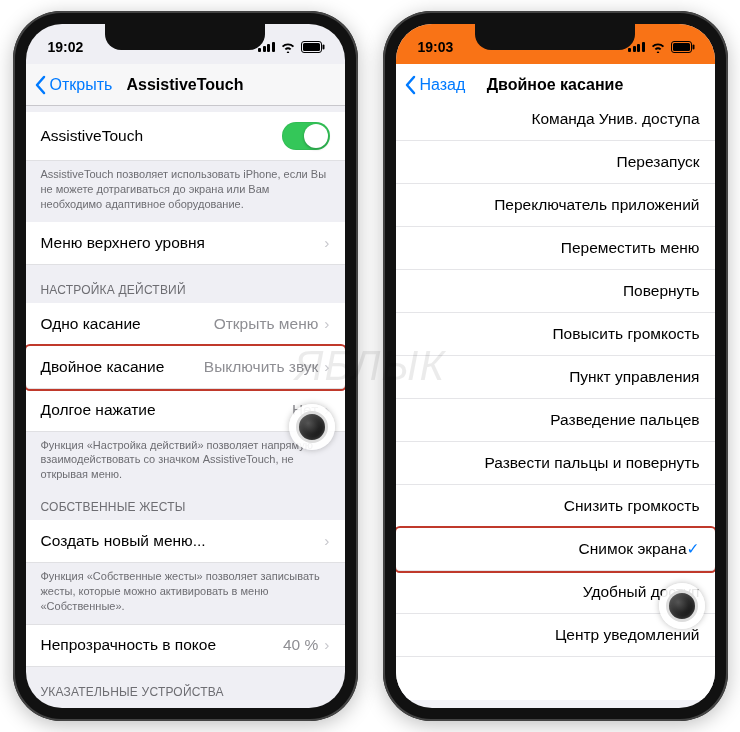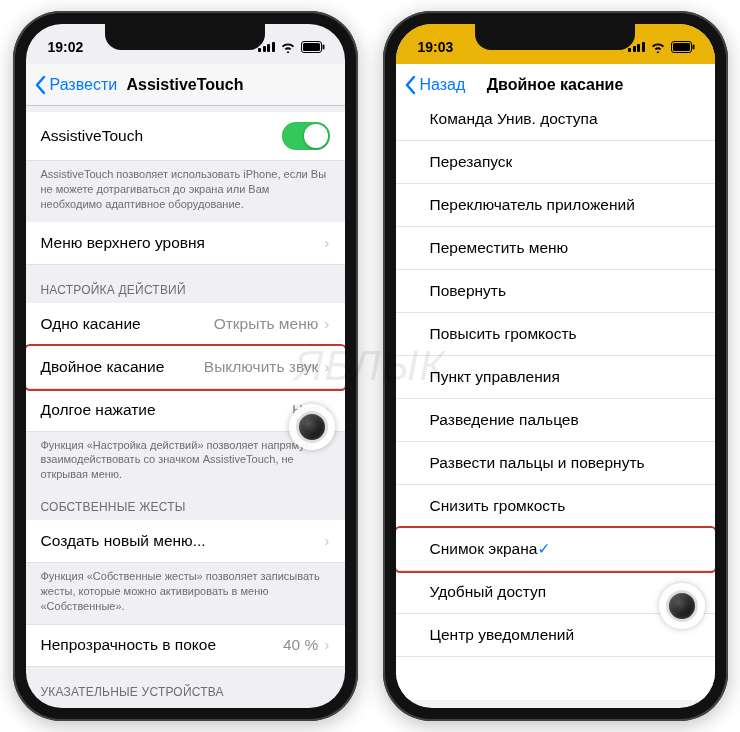--- a/index.html
+++ b/index.html
@@ -102,21 +102,21 @@
     background:#fff; min-height:43px; padding: 10px 15px;
     display:flex; align-items:center; justify-content:space-between;
     border-bottom: 0.5px solid #e0e0e3;
     font-size: 15.5px; color:#000;
   }
   .row:first-child { border-top: 0.5px solid #e0e0e3; }
   .row .value { color:#8e8e93; display:flex; align-items:center; }
 
   .row2 {
     background:#fff; min-height:43px; padding: 11px 15px 11px 34px;
-    display:flex; align-items:center; justify-content:flex-start;
+    display:flex; align-items:center; justify-content:flex-end;
     border-bottom: 0.5px solid #e5e5e8;
     font-size: 15.5px; color:#000;
   }
   .check { color:#007aff; }
 
   .toggle {
     width: 48px; height: 28px; border-radius: 14px; background:#34c759;
     position: relative; box-shadow: inset 0 0 0 1px rgba(0,0,0,0.05);
   }
   .toggle::after {
@@ -176,21 +176,21 @@
               <rect x="21.5" y="3.5" width="2" height="5" rx="1" fill="#000"></rect>
             </svg>
         </span>
       </span>
     </div>
     <div class="navbar">
       <div class="back">
         <svg width="12" height="20" viewBox="0 0 12 20">
             <path d="M10 2L3 10l7 8" stroke="#007aff" stroke-width="2.5" fill="none" stroke-linecap="round" stroke-linejoin="round"></path>
           </svg>
-        <span style="margin-left:4px">Развести</span>
+        <span style="margin-left:4px">Открыть</span>
       </div>
       <div class="title">AssistiveTouch</div>
     </div>
     <div class="content" style="overflow:hidden;">
       <div style="height:6px"></div>
       <div class="row">
         <span>AssistiveTouch</span>
         <span class="toggle"></span>
       </div>
       <div class="section-footer">AssistiveTouch позволяет использовать iPhone, если Вы не можете дотрагиваться до экрана или Вам необходимо адаптивное оборудование.</div>
@@ -248,21 +248,21 @@
     </div>
     <div class="at-button" style="right:10px; top:380px;">
         <div class="inner"></div>
       </div>
   </div>
 </div>
 
 <div class="phone">
   <div class="screen">
     <div class="notch"></div>
-    <div class="statusbar" style="background:#eab308">
+    <div class="statusbar" style="background:#f97316">
       <span>19:03</span>
       <span class="right">
         <span class="signal">
             <span></span>
             <span></span>
             <span></span>
             <span></span>
           </span>
         <span class="wifi">
           <svg width="16" height="12" viewBox="0 0 16 12">

